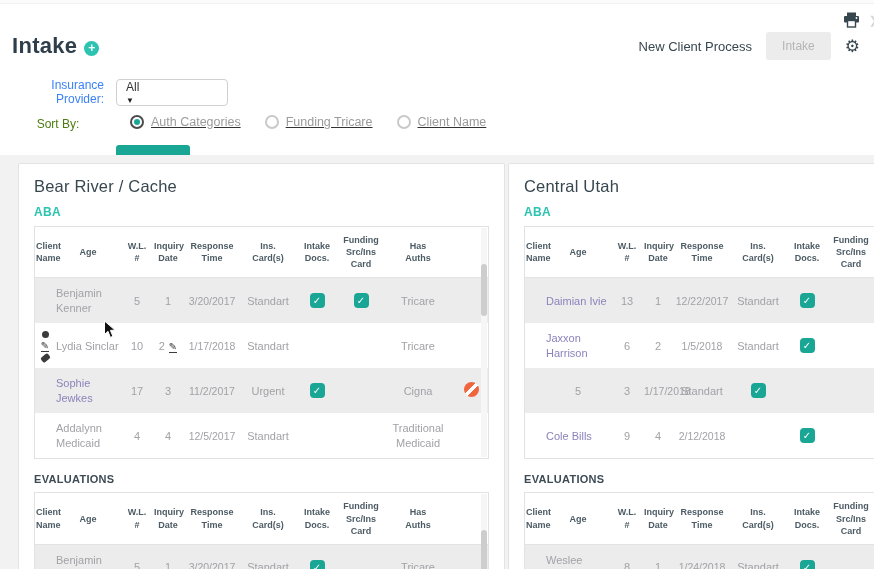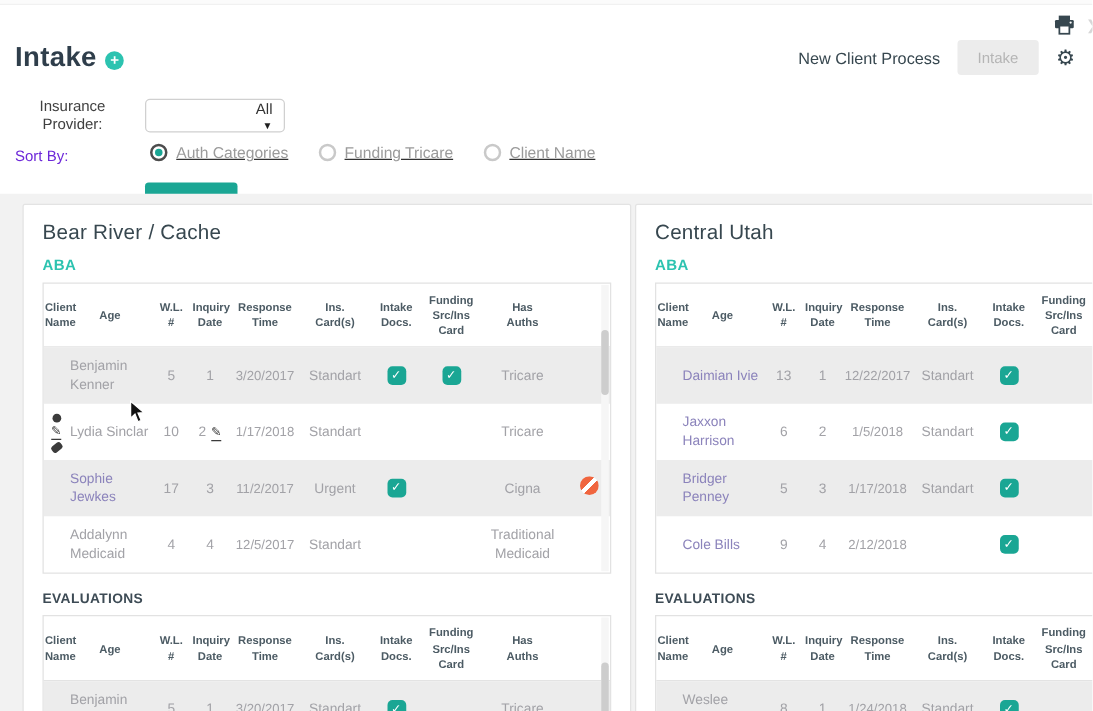--- a/index.html
+++ b/index.html
@@ -21,23 +21,23 @@
   .page-title { font-size: 22px; font-weight: 700; color: var(--heading); letter-spacing: .3px; display: flex; align-items: center; }
   .plus-badge { display: inline-block; width: 15px; height: 15px; border-radius: 50%; background: var(--accent-bright); color: #fff; font-size: 12px; font-weight: 700; line-height: 15px; text-align: center; margin-left: 7px; margin-top: 4px; }
   .hdr-right { display: flex; align-items: center; gap: 14px; }
   .ncp-label { font-size: 13px; color: #37474f; }
   .intake-btn { background: #ececec; color: #b5b5b5; border: none; border-radius: 3px; padding: 7px 16px; font-size: 12px; font-family: inherit; }
   .gear { font-size: 17px; color: #37474f; line-height: 1; cursor: pointer; }
 
   
   .filters { padding: 8px 0 0 12px; }
   .f-row { display: flex; align-items: center; }
-  .f-label { width: 92px; text-align: center; font-size: 12px; color: #404040; margin-right: 8px; }
-  .f-label.right { text-align: left; margin-right: 16px; color: #6d28d9; }
-  .select { width: 112px; height: 27px; border: 1px solid #d0d0d0; border-radius: 4px; background: #fff; display: flex; align-items: flex-end; justify-content: space-between; padding: 0 9px; cursor: pointer; margin-left: 4px; flex-direction: column; }
+  .f-label { width: 92px; text-align: right; font-size: 12px; color: #3b82f6; margin-right: 8px; }
+  .f-label.right { text-align: center; margin-right: 26px; color: #4d7c0f; }
+  .select { width: 112px; height: 27px; border: 1px solid #d0d0d0; border-radius: 4px; background: #fff; display: flex; align-items: flex-start; justify-content: space-between; padding: 0 9px; cursor: pointer; margin-left: 4px; flex-direction: column; }
   .select .val { font-size: 12px; color: #333; }
   .select .caret { font-size: 8px; color: #1e1e1e; }
   .sort-row { margin-top: 9px; }
   .radio-opt { display: inline-flex; align-items: center; margin-right: 24px; cursor: pointer; text-decoration: underline; }
   .radio { position: relative; display: inline-block; width: 14px; height: 14px; border-radius: 50%; border: 2px solid #c9c9c9; background: #fff; }
   .radio.sel { border-color: #4c4c4c; }
   .radio.sel::after { content: ""; position: absolute; left: 2px; top: 2px; right: 2px; bottom: 2px; border-radius: 50%; background: var(--accent); }
   .radio-label { font-size: 12.5px; color: #9b9b9b; margin-left: 7px; }
   .btn-update { margin: 12px 0 0 104px; background: var(--accent); color: #fff; border: none; border-radius: 3px; padding: 8px 17px; font-size: 12.5px; font-family: inherit; cursor: pointer; }
 
@@ -281,21 +281,20 @@
           <div class="td name-cell"><span class="cname purple">Jaxxon Harrison</span></div>
           <div class="td">6</div>
           <div class="td">2</div>
           <div class="td date">1/5/2018</div>
           <div class="td">Standart</div>
           <div class="td"><span class="cbx">✓</span></div>
           <div class="td"></div>
         </div>
         <div class="trow shade">
           <div class="td gutter"></div>
-          <div class="td name-cell"><span class="cname purple">Bridger Penney</span></div>
           <div class="td">5</div>
           <div class="td">3</div>
           <div class="td date">1/17/2018</div>
           <div class="td">Standart</div>
           <div class="td"><span class="cbx">✓</span></div>
           <div class="td"></div>
         </div>
         <div class="trow">
           <div class="td gutter"></div>
           <div class="td name-cell"><span class="cname purple">Cole Bills</span></div>

